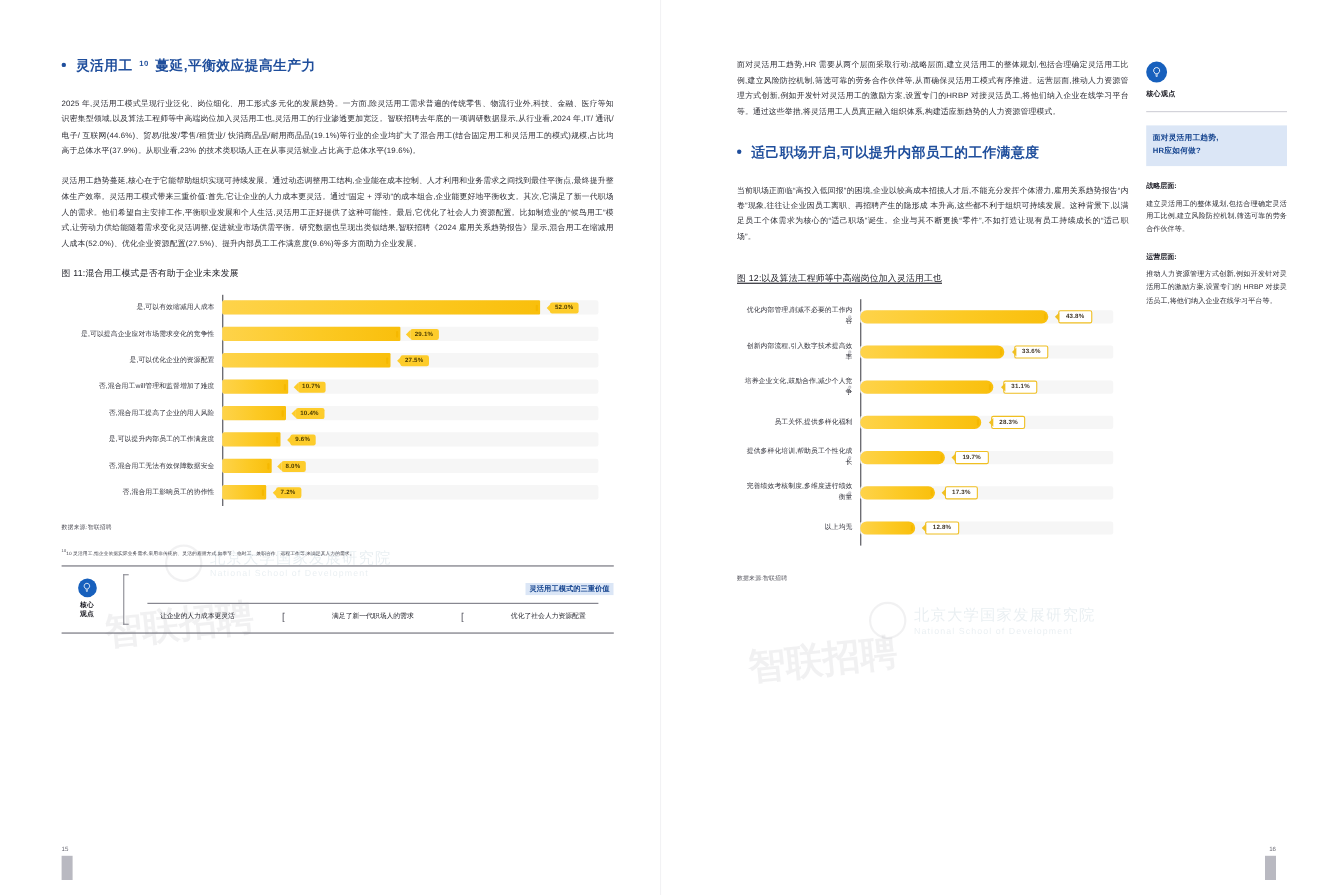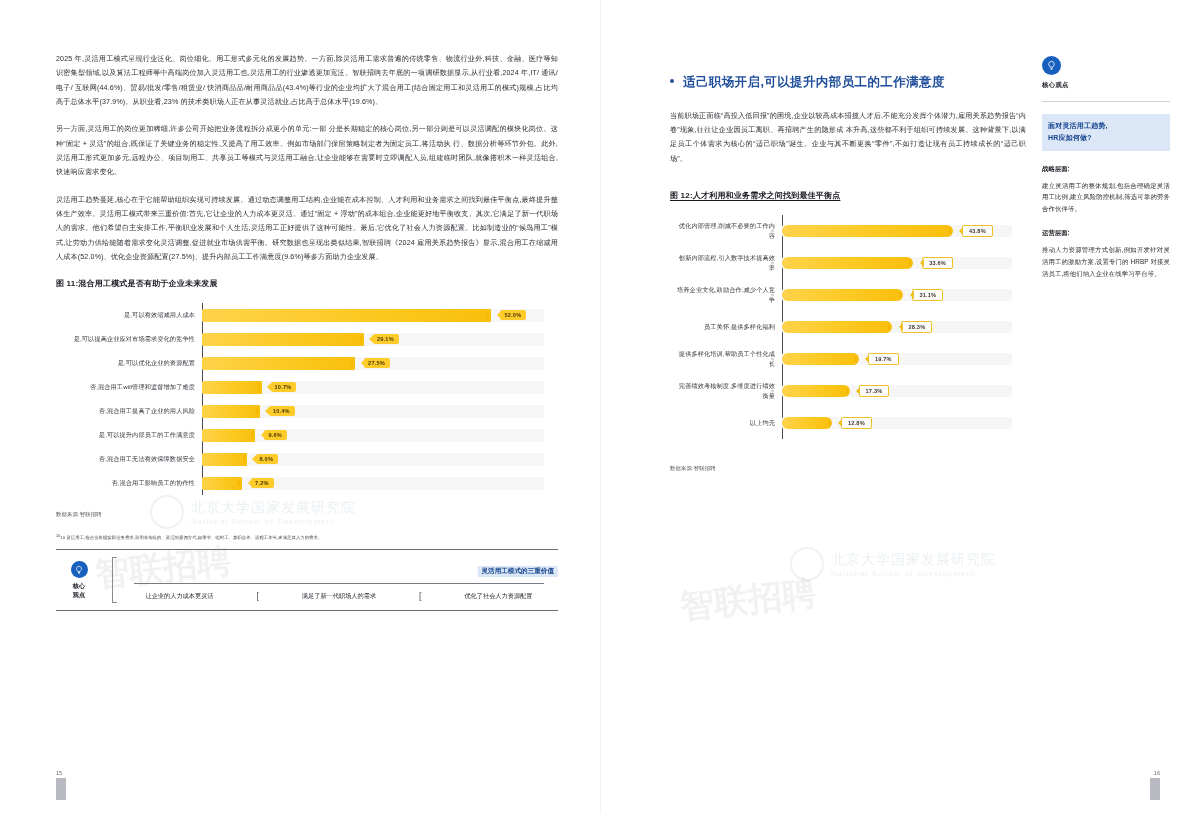--- a/index.html
+++ b/index.html
@@ -29,21 +29,21 @@
 
   
   p.body {
     font-size: 7.1px; line-height: 2.02; color: #2b2b33;
     text-align: justify; margin-bottom: 13px; letter-spacing: .15px;
   }
   .page-right p.body { line-height: 2.0; margin-bottom: 12px; }
 
   
   .fig-title {
-    font-size: 8px; font-weight: bold; color: #1a1a22;
+    font-size: 8px; font-weight: normal; color: #1a1a22;
     margin: 14px 0 14px 0; letter-spacing: .2px;
   }
   .fig-title .under { text-decoration: underline; text-underline-offset: 2px; }
 
   .chart { position: relative; margin-left: 4px; }
   .row {
     display: flex; align-items: center;
     height: 24px; position: relative;
   }
   .row .cat {
@@ -184,23 +184,28 @@
       <div style="display:flex; align-items:center; gap:7px;">
         <div class="wm-ring"></div>
         <div>
           <div class="wm-sm" style="font-size:14px;">北京大学国家发展研究院</div>
           <div class="wm-sm" style="font-size:8px;">National School of Development</div>
         </div>
       </div>
     </div>
     <div class="wm wm-txt" style="left:95px; top:545px; transform:rotate(-6deg);">智联招聘</div>
 
-
-    <p class="body">2025 年,灵活用工模式呈现行业泛化、岗位细化、用工形式多元化的发展趋势。一方面,除灵活用工需求普遍的传统零售、物流行业外,科技、金融、医疗等知识密集型领域,以及算法工程师等中高端岗位加入灵活用工也,灵活用工的行业渗透更加宽泛。智联招聘去年底的一项调研数据显示,从行业看,2024 年,IT/ 通讯/ 电子/ 互联网(44.6%)、贸易/批发/零售/租赁业/ 快消商品品/耐用商品品(43.4%)等行业的企业均扩大了混合用工(结合固定用工和灵活用工的模式)规模,占比均高于总体水平(37.9%)。从职业看,23% 的技术类职场人正在从事灵活就业,占比高于总体水平(19.6%)。</p>
-    <p class="body">另一方面,灵活用工的岗位更加稀细,许多公司开始把业务流程拆分成更小的单元:一部 分是长期稳定的核心岗位,另一部分则是可以灵活调配的模块化岗位。这种“固定 + 灵活”的组合,既保证了关键业务的稳定性,又提高了用工效率。例如市场部门保留策略制定者为固定员工,将活动执 行、数据分析等环节外包。此外,灵活用工形式更加多元,远程办公、项目制用工、共享员工等模式与灵活用工融合,让企业能够在需要时立即调配人员,组建临时团队,就像搭积木一样灵活组合,快速响应需求变化。</p>
+    <h2 class="sec-head">
+      <span class="sec-bullet"></span>
+      <span>灵活用工</span>
+      <span class="sup">10</span>
+      <span>蔓延,平衡效应提高生产力</span>
+    </h2>
+
+    <p class="body">2025 年,灵活用工模式呈现行业泛化、岗位细化、用工形式多元化的发展趋势。一方面,除灵活用工需求普遍的传统零售、物流行业外,科技、金融、医疗等知识密集型领域,以及算法工程师等中高端岗位加入灵活用工也,灵活用工的行业渗透更加宽泛。智联招聘去年底的一项调研数据显示,从行业看,2024 年,IT/ 通讯/ 电子/ 互联网(44.6%)、贸易/批发/零售/租赁业/ 快消商品品/耐用商品品(19.1%)等行业的企业均扩大了混合用工(结合固定用工和灵活用工的模式)规模,占比均高于总体水平(37.9%)。从职业看,23% 的技术类职场人正在从事灵活就业,占比高于总体水平(19.6%)。</p>
     <p class="body">灵活用工趋势蔓延,核心在于它能帮助组织实现可持续发展。通过动态调整用工结构,企业能在成本控制、人才利用和业务需求之间找到最佳平衡点,最终提升整体生产效率。灵活用工模式带来三重价值:首先,它让企业的人力成本更灵活。通过“固定 + 浮动”的成本组合,企业能更好地平衡收支。其次,它满足了新一代职场人的需求。他们希望自主安排工作,平衡职业发展和个人生活,灵活用工正好提供了这种可能性。最后,它优化了社会人力资源配置。比如制造业的“候鸟用工”模式,让劳动力供给能随着需求变化灵活调整,促进就业市场供需平衡。研究数据也呈现出类似结果,智联招聘《2024 雇用关系趋势报告》显示,混合用工在缩减用人成本(52.0%)、优化企业资源配置(27.5%)、提升内部员工工作满意度(9.6%)等多方面助力企业发展。</p>
 
     <div class="fig-title">
       <span>图 11:混合用工模式是否有助于企业未来发展</span>
     </div>
 
     <div class="chart" id="chart11">
       <div class="axis" style="left: 142px; height: 192px;"></div>
     <div class="row" style="height: 24px;">
           <div class="cat">是,可以有效缩减用人成本</div>
@@ -338,30 +343,31 @@
         <div style="display:flex; align-items:center; gap:7px;">
           <div class="wm-ring"></div>
           <div>
             <div class="wm-sm" style="font-size:14px;">北京大学国家发展研究院</div>
             <div class="wm-sm" style="font-size:8px;">National School of Development</div>
           </div>
         </div>
       </div>
       <div class="wm wm-txt" style="left:10px; top:525px; transform:rotate(-6deg);">智联招聘</div>
 
+      <p class="body">面对灵活用工趋势,HR 需要从两个层面采取行动:战略层面,建立灵活用工的整体规划,包括合理确定灵活用工比例,建立风险防控机制,筛选可靠的劳务合作伙伴等,从而确保灵活用工模式有序推进。运营层面,推动人力资源管理方式创新,例如开发针对灵活用工的激励方案,设置专门的HRBP 对接灵活员工,将他们纳入企业在线学习平台等。通过这些举措,将灵活用工人员真正融入组织体系,构建适应新趋势的人力资源管理模式。</p>
 
       <h2 class="sec-head" style="margin-top:22px;">
         <span class="sec-bullet"></span>
         <span>适己职场开启,可以提升内部员工的工作满意度</span>
       </h2>
 
       <p class="body">当前职场正面临“高投入低回报”的困境,企业以较高成本招揽人才后,不能充分发挥个体潜力,雇用关系趋势报告“内卷”现象,往往让企业因员工离职、再招聘产生的隐形成 本升高,这些都不利于组织可持续发展。这种背景下,以满足员工个体需求为核心的“适己职场”诞生。企业与其不断更换“零件”,不如打造让现有员工持续成长的“适己职场”。</p>
 
       <div class="fig-title" style="margin-top:24px;">
-        <span class="under">图 12:人才利用和业务需求之间找到最佳平衡点</span>
+        <span class="under">图 12:以及算法工程师等中高端岗位加入灵活用工也</span>
       </div>
 
       <div class="chart" id="chart12">
         <div class="axis" style="left: 108px; height: 224px;"></div>
       <div class="row" style="height: 32px;">
             <div class="cat">优化内部管理,削减不必要的工作内容</div>
             <div class="barwrap" style="height: 32px;">
               <div class="track" style="height: 12px;"></div>
               <div class="tickdot"></div>
               <div style="display: flex; align-items: center; position: relative; width: 100%;">

